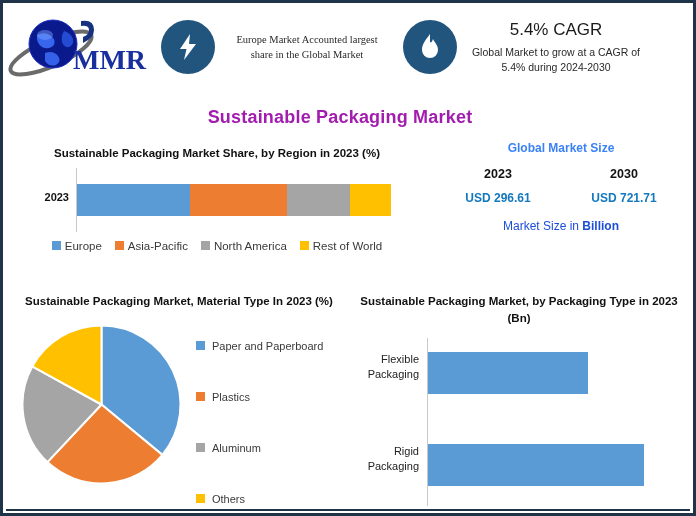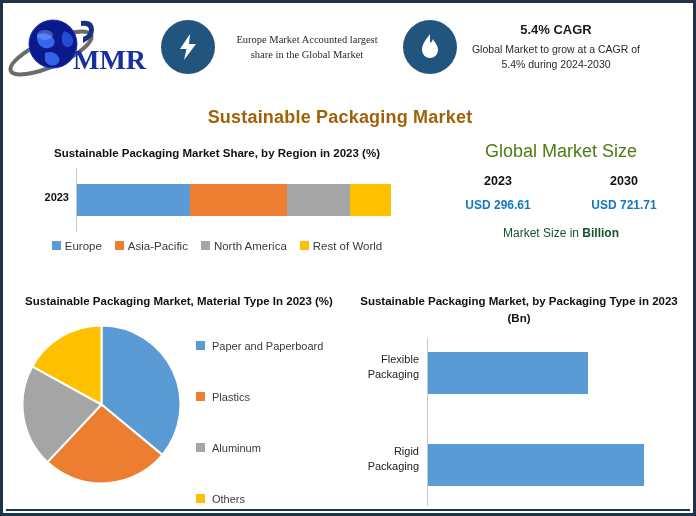--- a/index.html
+++ b/index.html
@@ -56,39 +56,39 @@
     flex: none;
   }
   .hdr-text {
     font-size: 10.5px;
     color: #2a2a2a;
     line-height: 1.45;
     text-align: center;
   }
   .hdr-text .strong {
     display: block;
-    font-weight: bold;
-    font-size: 13px;
+    font-weight: normal;
+    font-size: 17px;
     color: #1a1a1a;
     margin-bottom: 2px;
   }
   #hdr1 { margin-left: 10px; }
   #hdr1 .hdr-text { width: 160px; margin-left: 12px; font-family: Liberation Serif, serif; }
   #hdr2 { margin-left: 16px; }
   #hdr2 .hdr-text { width: 178px; margin-left: 10px; }
 
   
   .main-title {
     position: absolute;
     left: 0; top: 104px;
     width: 674px;
     text-align: center;
     font-size: 18px;
     font-weight: bold;
-    color: #a16207;
+    color: #a21caf;
     letter-spacing: .2px;
   }
 
   
   .panel-region {
     position: absolute;
     left: 8px; top: 142px;
     width: 412px;
     height: 126px;
   }
@@ -142,23 +142,23 @@
   .lg-label { font-size: 11.5px; color: #3a3a3a; }
 
   
   .panel-size {
     position: absolute;
     left: 432px; top: 138px;
     width: 252px;
   }
   .size-title {
     text-align: center;
-    font-size: 18px;
-    font-weight: normal;
-    color: #4d7c0f;
+    font-size: 12px;
+    font-weight: bold;
+    color: #3b82f6;
   }
   .size-years, .size-values {
     display: flex;
     justify-content: space-around;
     margin-top: 12px;
   }
   .size-year {
     font-size: 12.5px;
     font-weight: bold;
     color: #111;
@@ -170,21 +170,21 @@
     font-weight: bold;
     color: #1478be;
     width: 110px;
     text-align: center;
   }
   .size-values { margin-top: 10px; }
   .size-footer {
     text-align: center;
     margin-top: 14px;
     font-size: 12px;
-    color: #14532d;
+    color: #1d4ed8;
   }
   .size-footer b { font-weight: bold; }
 
   
   .panel-pie {
     position: absolute;
     left: 8px; top: 290px;
     width: 336px;
     height: 218px;
   }

